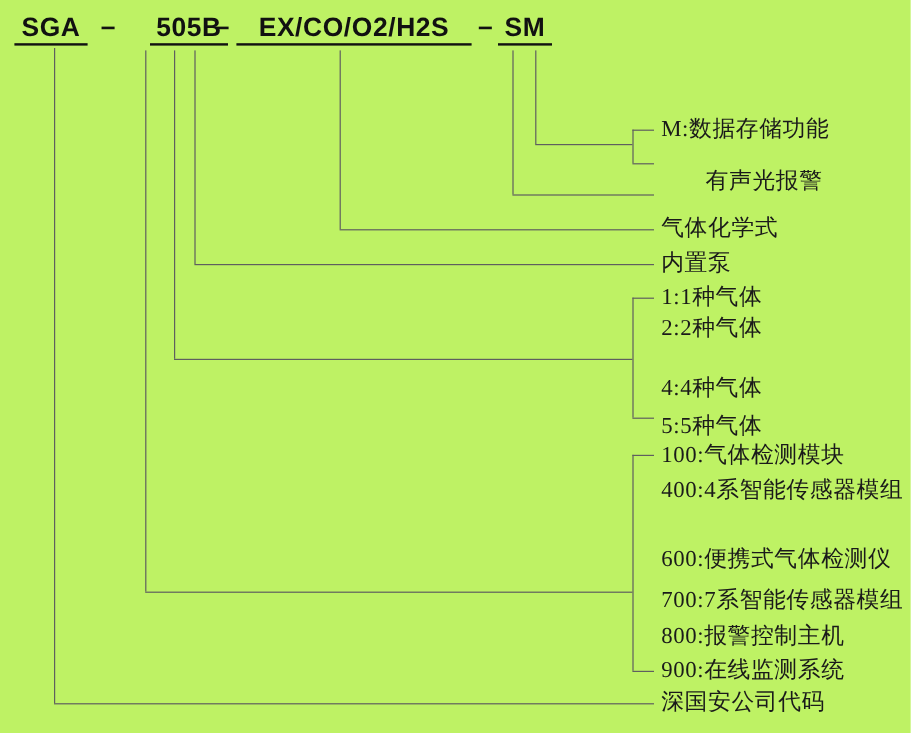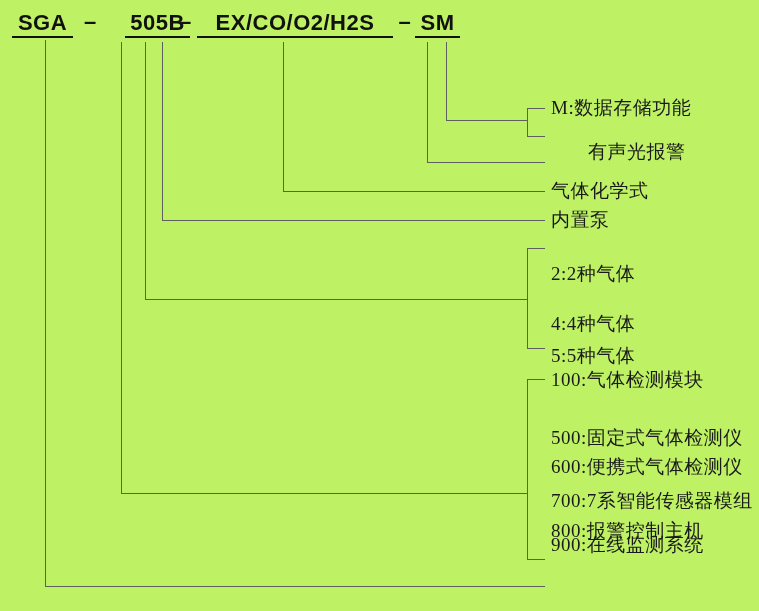--- a/index.html
+++ b/index.html
@@ -88,25 +88,27 @@
   <div class="hline" style="left:527px; top:379px; width:18px;"></div>
   <div class="hline" style="left:121px; top:493px; width:406px;"></div>
   <div class="hline" style="left:527px; top:559px; width:18px;"></div>
   <div class="hline" style="left:45px;  top:586px; width:500px;"></div>
 
   <div class="lbl" style="top:96px;">M:数据存储功能</div>
   <div class="lbl" style="top:140px;margin-left:37px;">有声光报警</div>
   <div class="lbl" style="top:179px;">气体化学式</div>
   <div class="lbl" style="top:208px;">内置泵</div>
 
+  <div class="lbl" style="top:236px;">1:1种气体</div>
   <div class="lbl" style="top:262px;">2:2种气体</div>
   <div class="lbl" style="top:312px;">4:4种气体</div>
   <div class="lbl" style="top:344px;text-align:center;">5:5种气体</div>
 
   <div class="lbl" style="top:368px;">100:气体检测模块</div>
-  <div class="lbl" style="top:426px;">500:固定式气体检测仪</div>
+  <div class="lbl" style="top:397px;">400:4系智能传感器模组</div>
   <div class="lbl" style="top:455px;">600:便携式气体检测仪</div>
   <div class="lbl" style="top:489px;text-align:right;">700:7系智能传感器模组</div>
   <div class="lbl" style="top:519px;">800:报警控制主机</div>
-  <div class="lbl" style="top:533px;">900:在线监测系统</div>
+  <div class="lbl" style="top:547px;">900:在线监测系统</div>
 
+  <div class="lbl" style="top:574px;">深国安公司代码</div>
 
 </div>
 
 </body></html>

